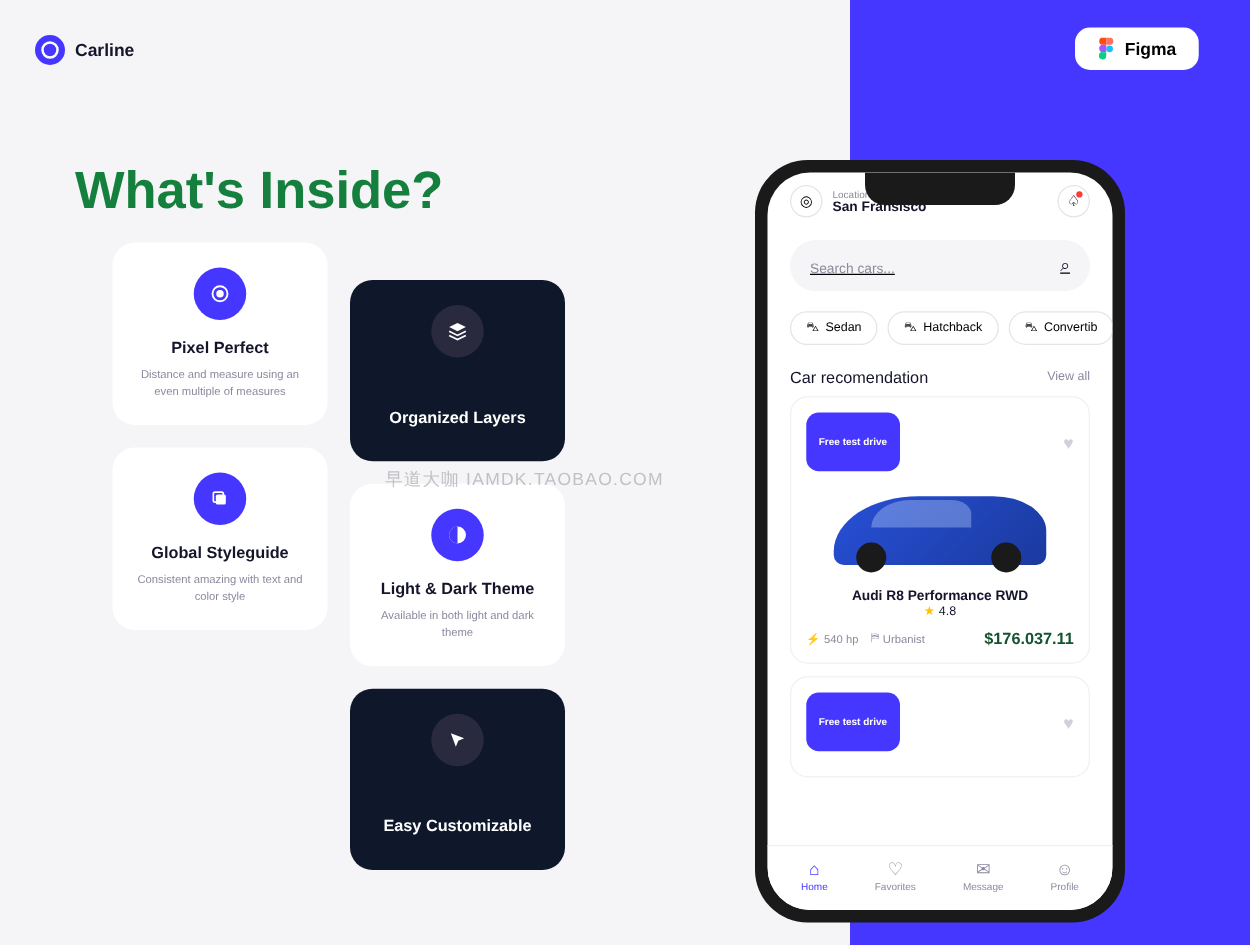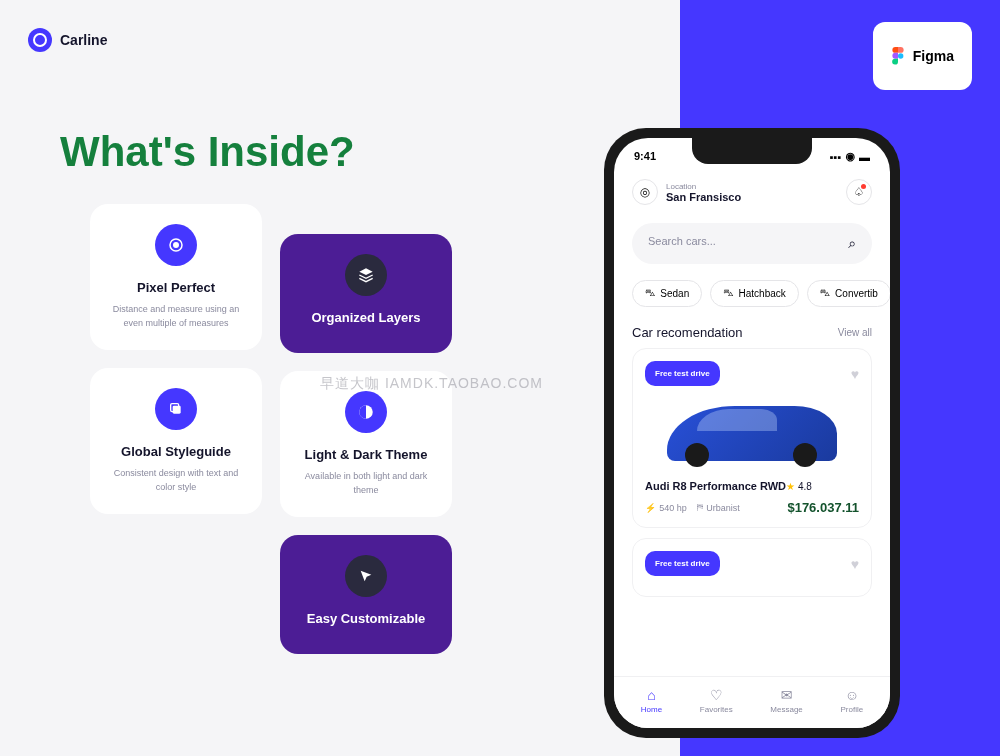--- a/index.html
+++ b/index.html
@@ -5,32 +5,32 @@
     * { margin: 0; padding: 0; box-sizing: border-box; font-family: -apple-system, BlinkMacSystemFont, 'Segoe UI', sans-serif; }
     body { width: 1000px; height: 756px; background: #f5f5f7; position: relative; overflow: hidden; }
     
     .bg-right { position: absolute; right: 0; top: 0; width: 320px; height: 756px; background: #4537ff; }
     
     .logo-area { position: absolute; top: 28px; left: 28px; display: flex; align-items: center; gap: 8px; }
     .logo-icon { width: 24px; height: 24px; background: #4537ff; border-radius: 50%; display: flex; align-items: center; justify-content: center; }
     .logo-icon::after { content: ''; width: 10px; height: 10px; border: 2px solid #fff; border-radius: 50%; }
     .logo-text { font-size: 14px; font-weight: 700; color: #14142b; }
     
-    .figma-badge { position: absolute; top: 22px; right: 28px; background: #fff; padding: 25px 18px; border-radius: 12px; display: flex; align-items: center; gap: 8px; font-weight: 600; font-size: 14px; }
+    .figma-badge { position: absolute; top: 22px; right: 41px; background: #fff; padding: 8px 18px; border-radius: 12px; display: flex; align-items: center; gap: 8px; font-weight: 600; font-size: 14px; }
     .figma-icon { width: 14px; height: 18px; }
     
     .headline { position: absolute; top: 128px; left: 60px; font-size: 42px; font-weight: 800; color: #15803d; }
     
-    .features { position: absolute; top: 204px; left: 90px; display: flex; gap: 18px; }
+    .features { position: absolute; top: 194px; left: 90px; display: flex; gap: 18px; }
     .col { display: flex; flex-direction: column; gap: 18px; width: 172px; }
     .col-b { margin-top: 30px; }
     
     .card { border-radius: 18px; padding: 20px 16px; text-align: center; display: flex; flex-direction: column; align-items: center; }
     .card-light { background: #fff; }
-    .card-dark { background: #4c1d95; }
+    .card-dark { background: #0f172a; gap: 26px; }
     .card-icon { width: 42px; height: 42px; border-radius: 50%; display: flex; align-items: center; justify-content: center; margin-bottom: 14px; }
     .card-icon-blue { background: #4537ff; color: #fff; }
     .card-icon-dark { background: #2a2a3e; color: #fff; }
     .card-title { font-size: 13px; font-weight: 700; margin-bottom: 8px; }
     .card-desc { font-size: 9px; line-height: 1.5; }
     .card-light .card-title { color: #14142b; }
     .card-light .card-desc { color: #8a8a9e; }
     .card-dark .card-title { color: #fff; }
     .card-dark .card-desc { color: #8a8a9e; }
     
@@ -42,57 +42,57 @@
     .status-right { display: flex; gap: 4px; align-items: center; }
     
     .app-header { display: flex; align-items: center; justify-content: space-between; padding: 10px 18px; }
     .loc-wrap { display: flex; align-items: center; gap: 8px; }
     .loc-icon { width: 26px; height: 26px; border: 1px solid #e5e5e8; border-radius: 50%; display: flex; align-items: center; justify-content: center; font-size: 12px; }
     .loc-label { font-size: 8px; color: #8a8a9e; }
     .loc-value { font-size: 11px; font-weight: 600; color: #14142b; }
     .bell { width: 26px; height: 26px; border: 1px solid #e5e5e8; border-radius: 50%; display: flex; align-items: center; justify-content: center; position: relative; font-size: 12px; }
     .bell::after { content: ''; position: absolute; top: 4px; right: 5px; width: 5px; height: 5px; background: #ff3b30; border-radius: 50%; }
     
-    .search { margin: 8px 18px; background: #f5f5f7; border-radius: 22px; padding: 12px 16px; display: flex; align-items: flex-start; justify-content: space-between; }
+    .search { margin: 8px 18px; background: #f5f5f7; border-radius: 22px; padding: 12px 16px; display: flex; align-items: flex-end; justify-content: space-between; text-decoration: underline; }
     .search-text { font-size: 11px; color: #8a8a9e; }
     .search-icon { font-size: 14px; color: #14142b; }
     
     .chips { display: flex; gap: 8px; padding: 8px 18px; overflow: hidden; }
     .chip { border: 1px solid #e5e5e8; border-radius: 16px; padding: 6px 12px; font-size: 10px; display: flex; align-items: center; gap: 5px; white-space: nowrap; }
     .chip-icon { font-size: 10px; }
     
     .sec-head { display: flex; justify-content: space-between; align-items: center; padding: 10px 18px 8px; }
     .sec-title { font-size: 13px; font-weight: 400; color: #14142b; }
     .sec-link { font-size: 10px; color: #8a8a9e; }
     
     .car-card { margin: 0 18px 10px; background: #fff; border: 1px solid #f0f0f2; border-radius: 14px; padding: 12px; }
     .car-top { display: flex; justify-content: space-between; align-items: center; margin-bottom: 8px; }
-    .badge { background: #4537ff; color: #fff; font-size: 8px; padding: 8px 10px; border-radius: 10px; font-weight: 600; }
+    .badge { background: #4537ff; color: #fff; font-size: 8px; padding: 19px 10px; border-radius: 10px; font-weight: 600; }
     .heart { color: #d0d0d8; font-size: 14px; }
     .car-img { width: 100%; height: 78px; display: flex; align-items: center; justify-content: center; margin-bottom: 8px; }
     .car-shape { width: 170px; height: 55px; background: linear-gradient(135deg, #2850d8, #1a3a9e); border-radius: 40% 25% 8px 8px / 80% 50% 8px 8px; position: relative; }
     .car-shape::before { content: ''; position: absolute; top: 3px; left: 30px; width: 80px; height: 22px; background: rgba(200,220,255,0.35); border-radius: 40% 20% 0 0 / 100% 50% 0 0; }
     .car-shape::after { content: ''; position: absolute; bottom: -6px; left: 18px; width: 24px; height: 24px; background: #1a1a1a; border-radius: 50%; box-shadow: 108px 0 0 #1a1a1a; }
-    .car-name-row { display: flex; justify-content: flex-start; align-items: center; margin-bottom: 8px; }
+    .car-name-row { display: flex; justify-content: center; align-items: center; margin-bottom: 8px; flex-direction: column; }
     .car-name { font-size: 11px; font-weight: 700; color: #14142b; }
     .car-rating { font-size: 10px; color: #14142b; display: flex; align-items: center; gap: 3px; }
     .star { color: #ffc107; }
     .car-specs { display: flex; justify-content: space-between; align-items: center; }
     .spec-group { display: flex; gap: 10px; }
     .spec { font-size: 9px; color: #8a8a9e; display: flex; align-items: center; gap: 3px; }
     .car-price { font-size: 13px; font-weight: 700; color: #14532d; }
     
     .car-card-2 { margin: 0 18px; background: #fff; border: 1px solid #f0f0f2; border-radius: 14px; padding: 12px; }
     
     .bottom-nav { position: absolute; bottom: 0; left: 0; right: 0; background: #fff; border-top: 1px solid #f0f0f2; display: flex; justify-content: space-around; padding: 10px 8px 14px; }
     .nav-item { display: flex; flex-direction: column; align-items: center; gap: 2px; font-size: 8px; color: #8a8a9e; }
     .nav-item.active { color: #4537ff; }
     .nav-icon { font-size: 14px; }
     
-    .watermark { position: absolute; top: 375px; left: 320px; font-size: 14px; color: rgba(140,140,150,0.5); letter-spacing: 1px; }
+    .watermark { position: absolute; top: 375px; left: 308px; font-size: 14px; color: rgba(140,140,150,0.5); letter-spacing: 1px; }
   </style>
 </head>
 <body>
 
 <div class="bg-right"></div>
 
 <div class="logo-area">
   <div class="logo-icon"></div>
   <div class="logo-text">Carline</div>
 </div>
@@ -123,21 +123,21 @@
       <div class="card-desc">Distance and measure using an even multiple of measures</div>
     </div>
     <div class="card card-light">
       <div class="card-icon card-icon-blue">
         <svg width="16" height="16" viewBox="0 0 24 24" fill="#fff">
             <rect x="7" y="7" width="12" height="12" rx="2"></rect>
             <rect x="4" y="4" width="12" height="12" rx="2" fill="none" stroke="#fff" stroke-width="2"></rect>
           </svg>
       </div>
       <div class="card-title">Global Styleguide</div>
-      <div class="card-desc">Consistent design with text and color style</div>
+      <div class="card-desc">Consistent amazing with text and color style</div>
     </div>
   </div>
   <div class="col col-b">
     <div class="card card-dark">
       <div class="card-icon card-icon-dark">
         <svg width="16" height="16" viewBox="0 0 24 24" fill="#fff">
             <path d="M12 2l10 5-10 5L2 7z"></path>
             <path d="M2 12l10 5 10-5" fill="none" stroke="#fff" stroke-width="2"></path>
             <path d="M2 17l10 5 10-5" fill="none" stroke="#fff" stroke-width="2"></path>
           </svg>
@@ -164,28 +164,20 @@
     </div>
   </div>
 </div>
 
 <div class="watermark">早道大咖  IAMDK.TAOBAO.COM</div>
 
 <div class="phone">
   <div class="screen">
     <div class="notch"></div>
 
-    <div class="status-bar">
-      <span>9:41</span>
-      <div class="status-right">
-        <span>▪▪▪</span>
-        <span>◉</span>
-        <span>▬</span>
-      </div>
-    </div>
 
     <div class="app-header">
       <div class="loc-wrap">
         <div class="loc-icon">◎</div>
         <div>
           <div class="loc-label">Location</div>
           <div class="loc-value">San Fransisco</div>
         </div>
       </div>
       <div class="bell">

